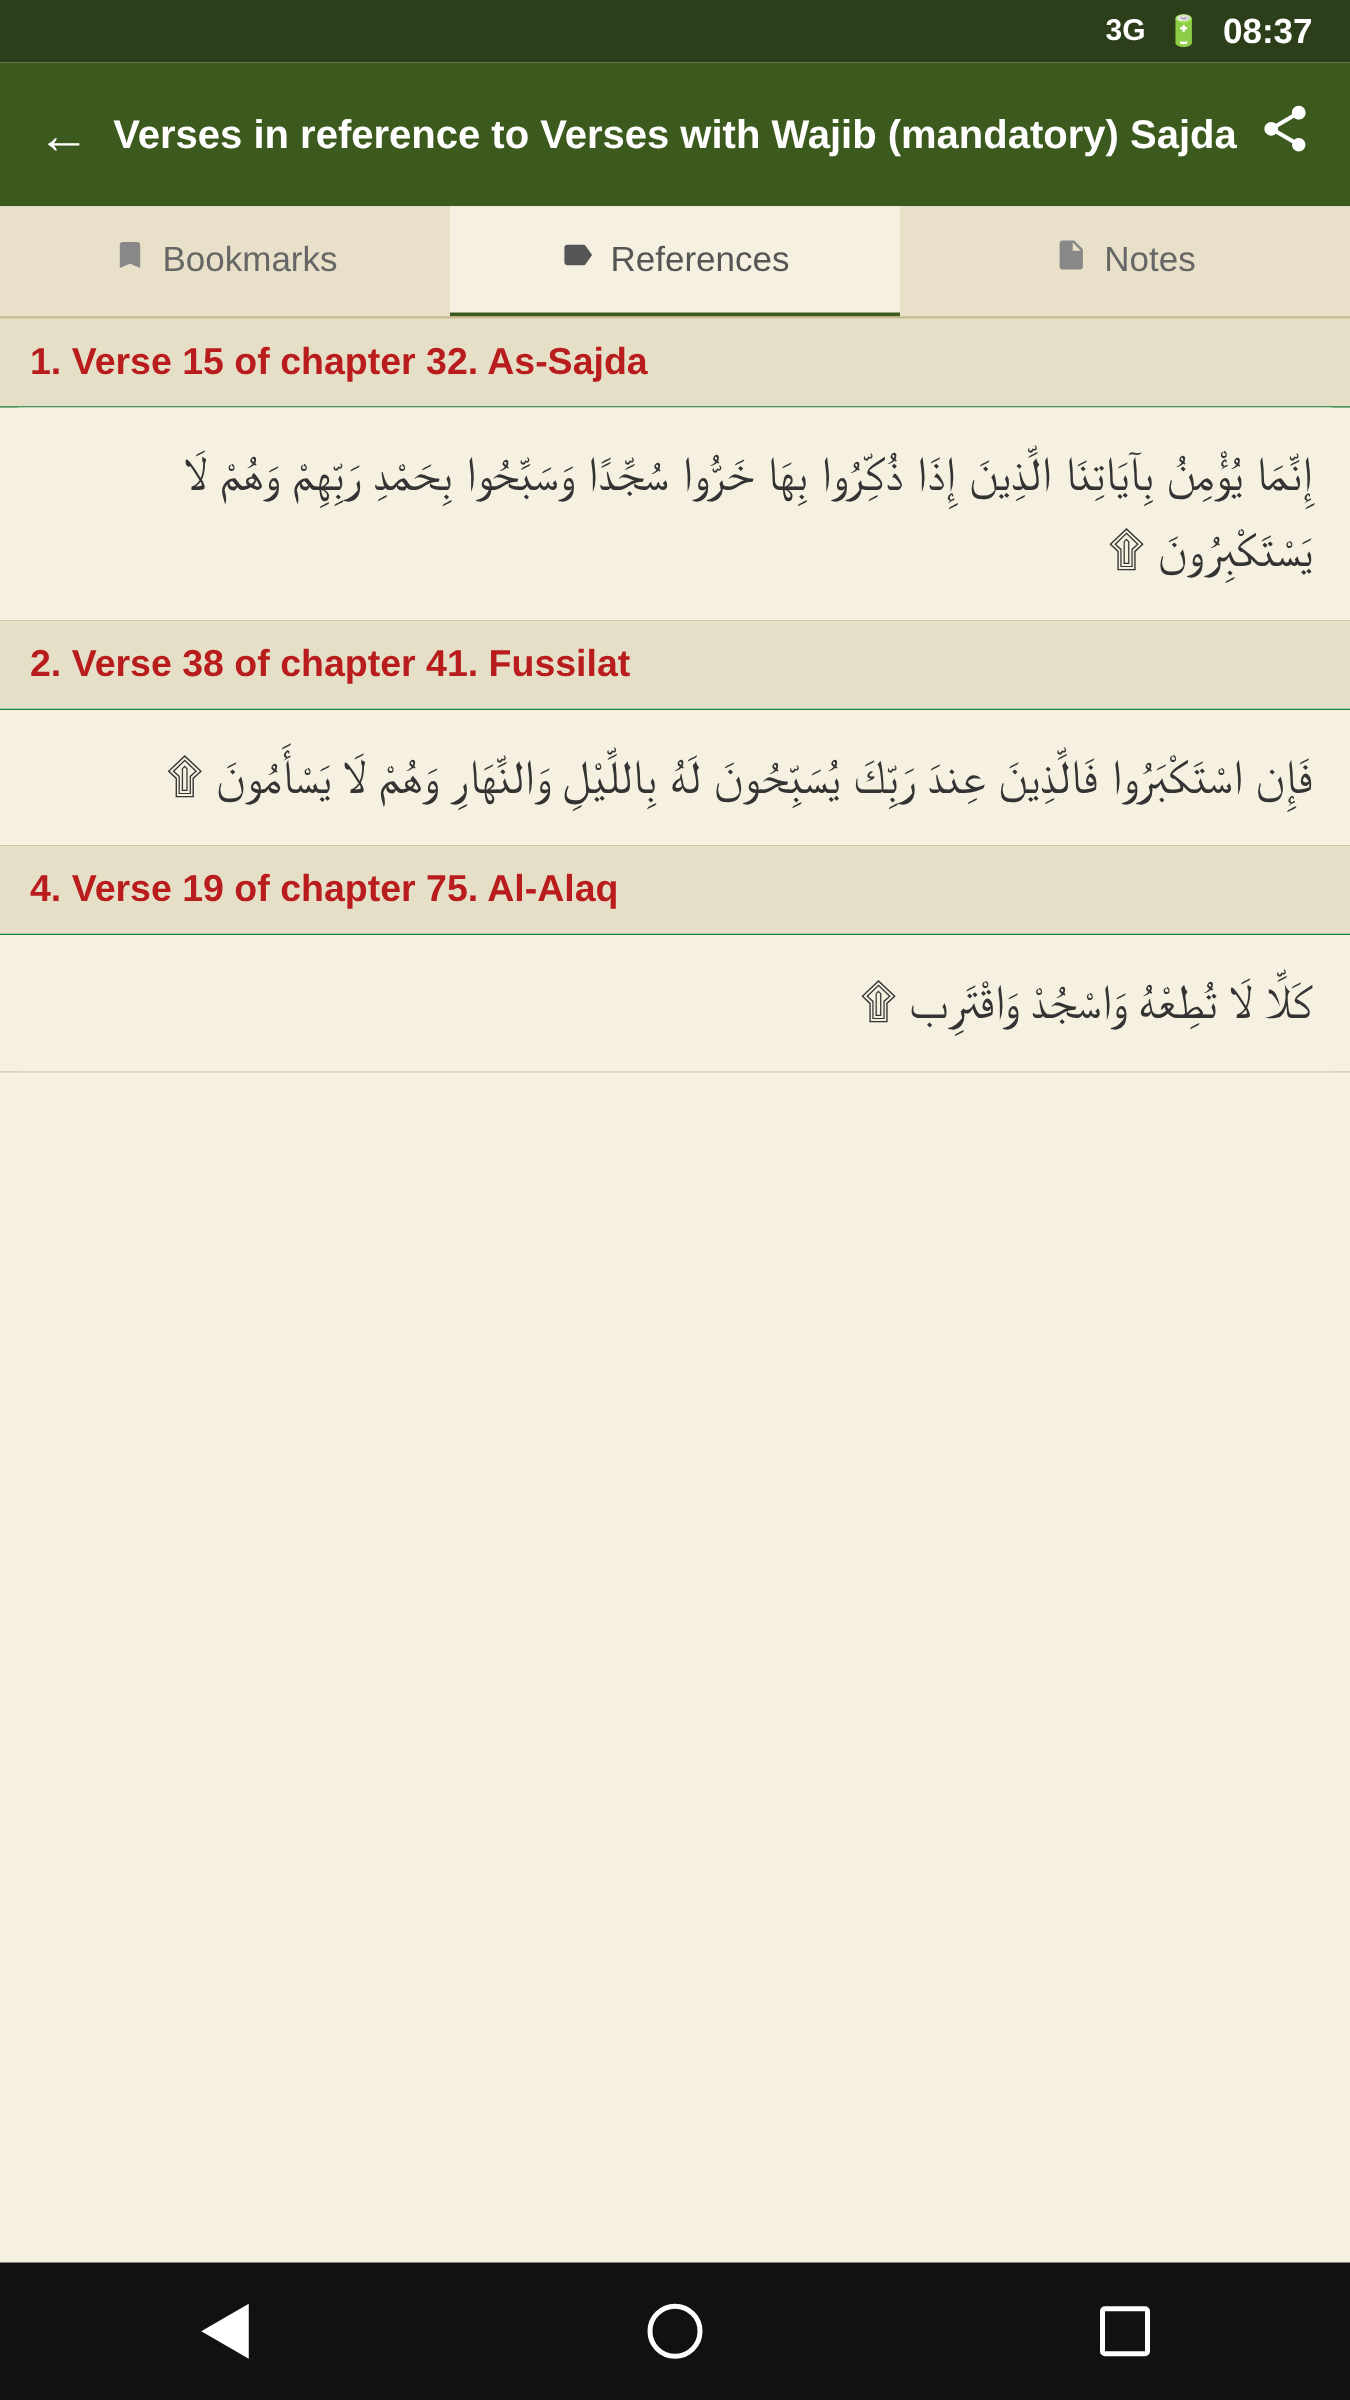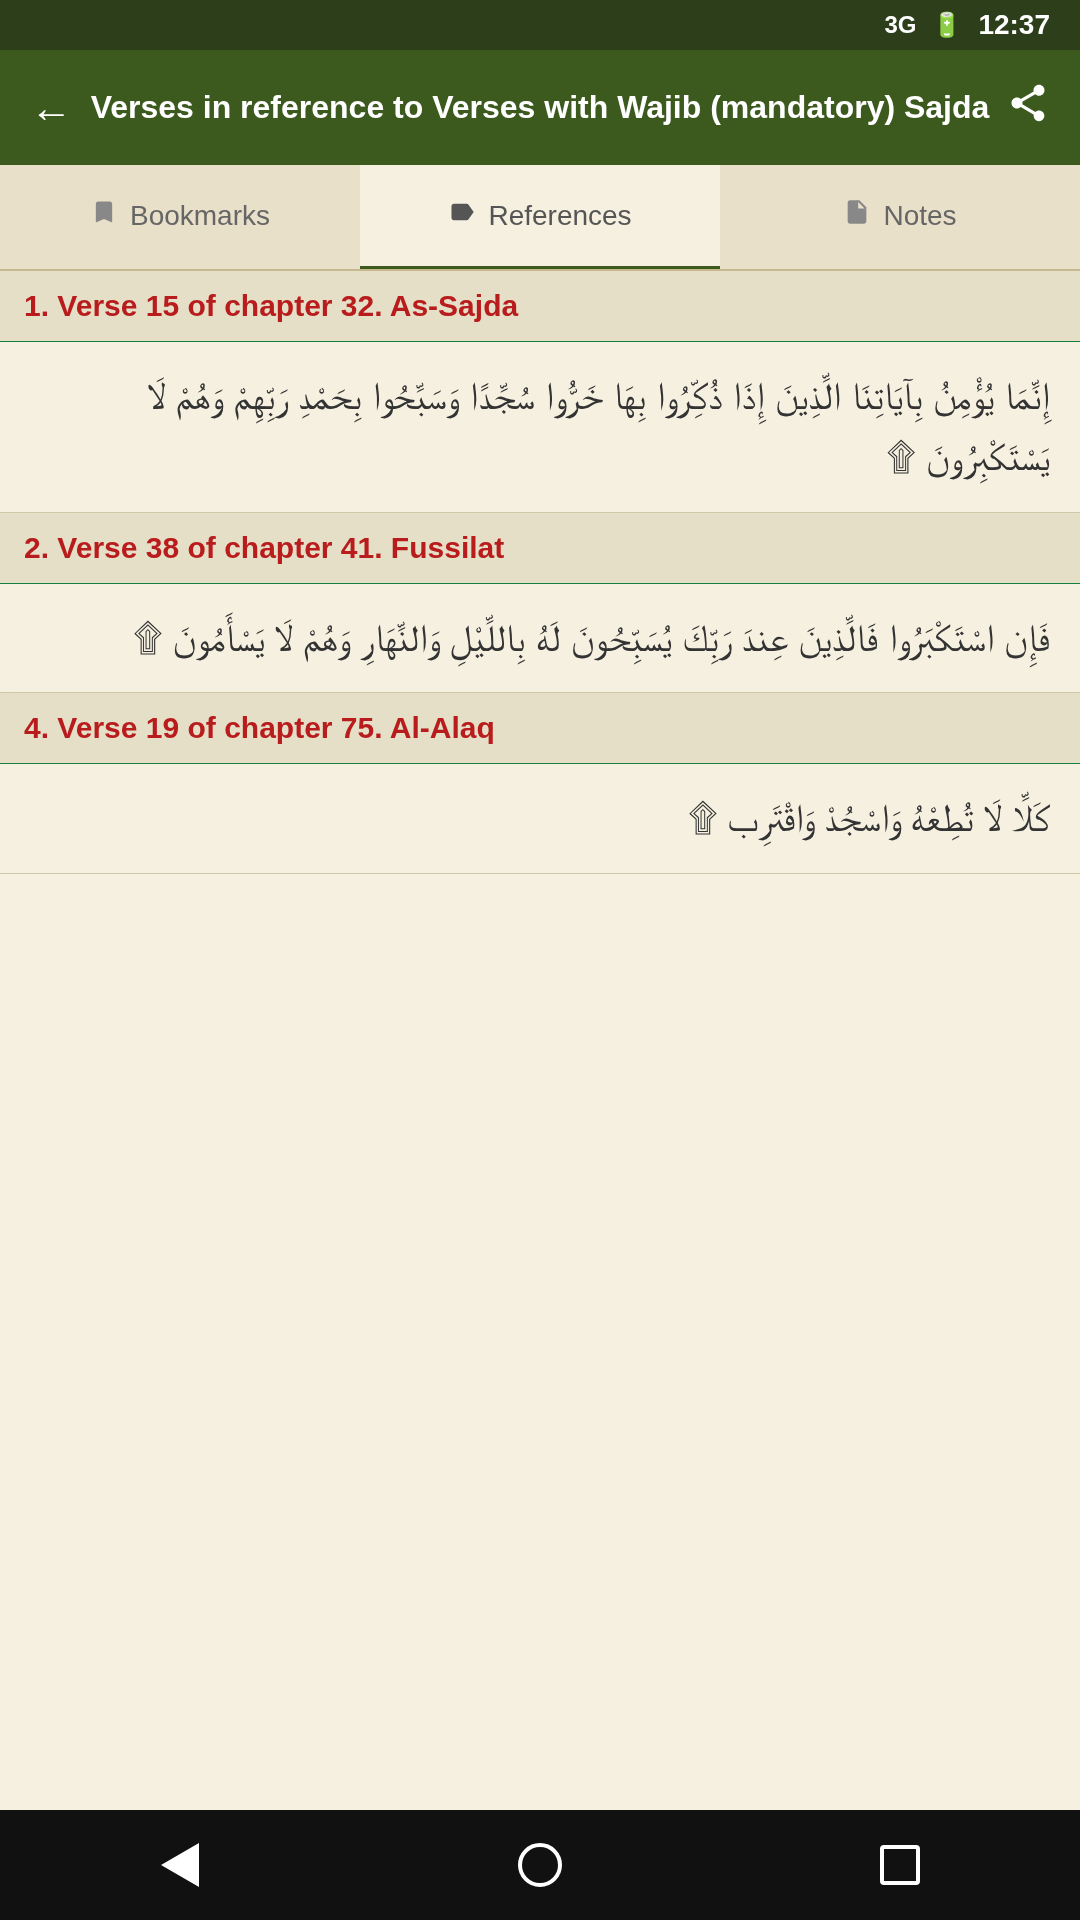--- a/index.html
+++ b/index.html
@@ -67,21 +67,21 @@
       color: white;
       font-size: 36px;
       cursor: pointer;
       width: 60px;
       text-align: right;
     }
 
     
     .tabs {
       background: #e8e0c8;
-      height: 106px;
+      height: 90px;
       display: flex;
       align-items: stretch;
       border-bottom: 2px solid #c8b890;
     }
     .tab {
       flex: 1;
       display: flex;
       align-items: center;
       justify-content: center;
       gap: 12px;
@@ -175,21 +175,21 @@
       border: 4px solid white;
       border-radius: 4px;
     }
   </style>
 </head>
 <body>
 
 <div class="status-bar">
   <span class="status-bar-signal">3G</span>
   <span class="status-bar-battery">🔋</span>
-  <span class="status-bar-time">12:37</span>
+  <span class="status-bar-time">08:37</span>
 </div>
 
 <div class="header">
   <div class="header-back">←</div>
   <div class="header-title">Verses in reference to Verses with Wajib (mandatory) Sajda</div>
   <div class="header-share">
     
     <svg width="44" height="44" viewBox="0 0 24 24" fill="white">
       <path d="M18 16.08c-.76 0-1.44.3-1.96.77L8.91 12.7c.05-.23.09-.46.09-.7s-.04-.47-.09-.7l7.05-4.11c.54.5 1.25.81 2.04.81 1.66 0 3-1.34 3-3s-1.34-3-3-3-3 1.34-3 3c0 .24.04.47.09.7L8.04 9.81C7.5 9.31 6.79 9 6 9c-1.66 0-3 1.34-3 3s1.34 3 3 3c.79 0 1.5-.31 2.04-.81l7.12 4.16c-.05.21-.08.43-.08.65 0 1.61 1.31 2.92 2.92 2.92s2.92-1.31 2.92-2.92c0-1.61-1.31-2.92-2.92-2.92z"></path>
     </svg>

